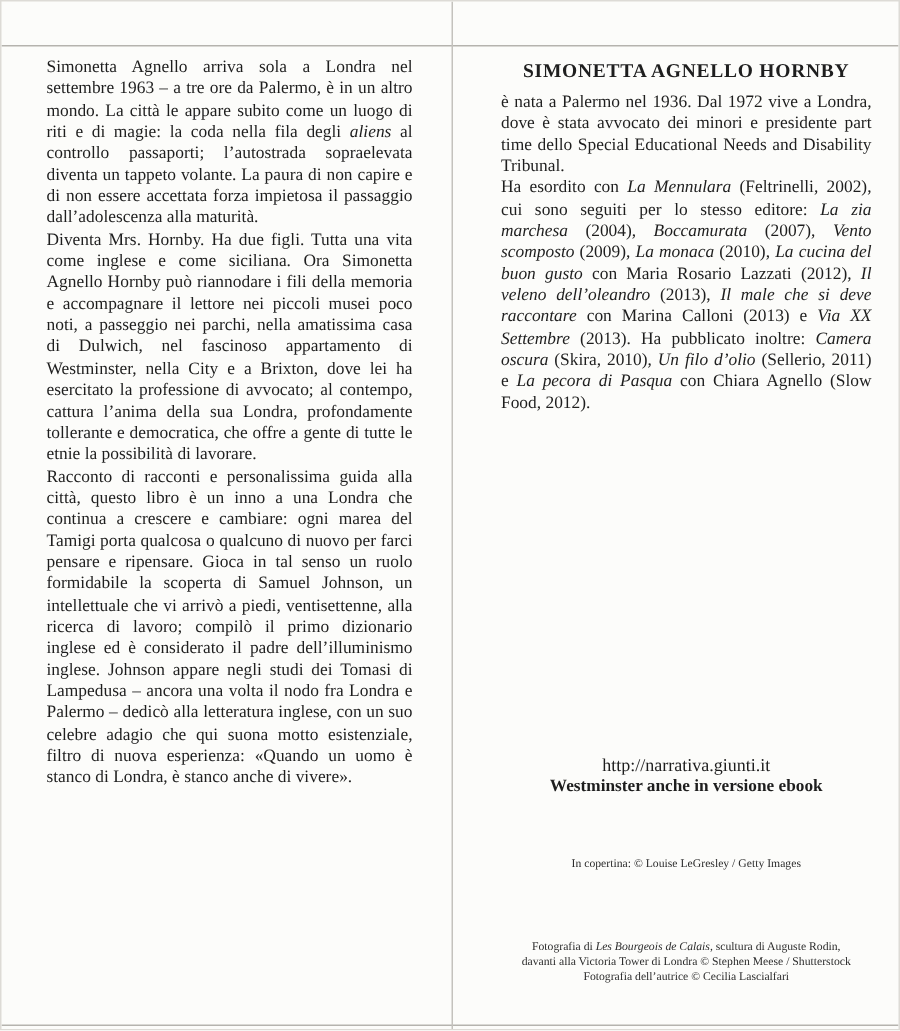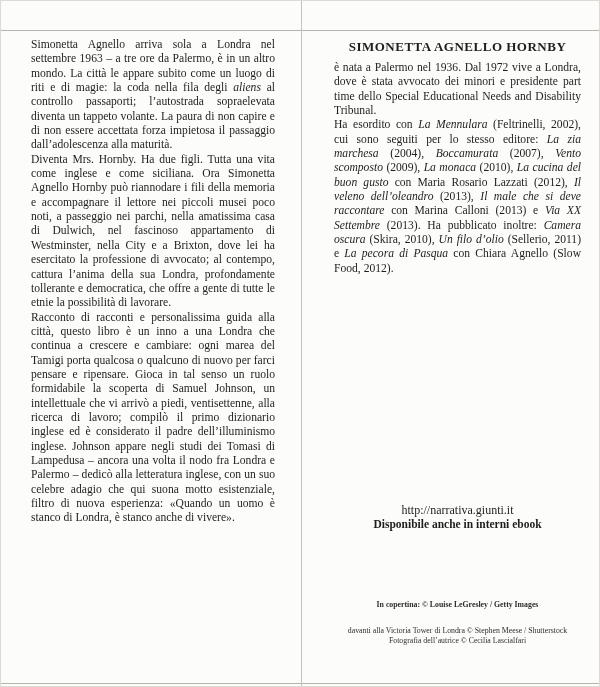--- a/index.html
+++ b/index.html
@@ -41,21 +41,21 @@
     letter-spacing: 0.5px;
     text-align: center;
     white-space: nowrap;
   }
   .centered-abs {
     position: absolute; left: 0; width: 100%; text-align: center;
   }
   .url-line { top: 440px; font-size: 12px; color: #1e1e1e; text-decoration: none; margin-top: 24px; }
   .ebook-line { top: 479px; font-size: 11.5px; font-weight: bold; }
   .credit { font-size: 7.8px; line-height: 10px; color: #2c2c2c; }
-  .credit-cover { top: 561px; font-weight: bold; }
+  .credit-cover { top: 532px; }
   .credit-interior { top: 587px; }
   .credit-design { top: 631px; }
 </style>
 </head>
 <body>
 
 <div class="page">
 
   <div class="edge-top"></div>
   <div class="edge-bottom"></div>
@@ -68,24 +68,25 @@
   </div>
 
   <div class="flap flap-right">
     <h1 class="author-title">SIMONETTA AGNELLO HORNBY</h1>
 
     <p><span>è nata a Palermo nel 1936. Dal 1972 vive a Londra, dove è stata avvocato dei minori e presidente part time dello Special Educational Needs and Disability Tribunal.</span></p>
     <p><span>Ha esordito con </span><span class="it">La Mennulara</span><span> (Feltrinelli, 2002), cui sono seguiti per lo stesso editore: </span><span class="it">La zia marchesa</span><span> (2004), </span><span class="it">Boccamurata</span><span> (2007), </span><span class="it">Vento scomposto</span><span> (2009), </span><span class="it">La monaca</span><span> (2010), </span><span class="it">La cucina del buon gusto</span><span> con Maria Rosario Lazzati (2012), </span><span class="it">Il veleno dell’oleandro</span><span> (2013), </span><span class="it">Il male che si deve raccontare</span><span> con Marina Calloni (2013) e </span><span class="it">Via XX Settembre</span><span> (2013). Ha pubblicato inoltre: </span><span class="it">Camera oscura</span><span> (Skira, 2010), </span><span class="it">Un filo d’olio</span><span> (Sellerio, 2011) e </span><span class="it">La pecora di Pasqua</span><span> con Chiara Agnello (Slow Food, 2012).</span></p>
 
     <div class="centered-abs url-line">http://narrativa.giunti.it</div>
 
-    <div class="centered-abs ebook-line">Disponibile anche in interni ebook</div>
+    <div class="centered-abs ebook-line">Westminster anche in versione ebook</div>
 
     <div class="centered-abs credit credit-cover">In copertina: © Louise LeGresley / Getty Images</div>
 
     <div class="centered-abs credit credit-interior">
+      <div><span>Fotografia di </span><span class="it">Les Bourgeois de Calais</span><span>, scultura di Auguste Rodin,</span></div>
       <div><span>davanti alla Victoria Tower di Londra © Stephen Meese / Shutterstock</span></div>
       <div><span>Fotografia dell’autrice © Cecilia Lascialfari</span></div>
     </div>
 
   </div>
 
 </div>
 
 </body></html>

